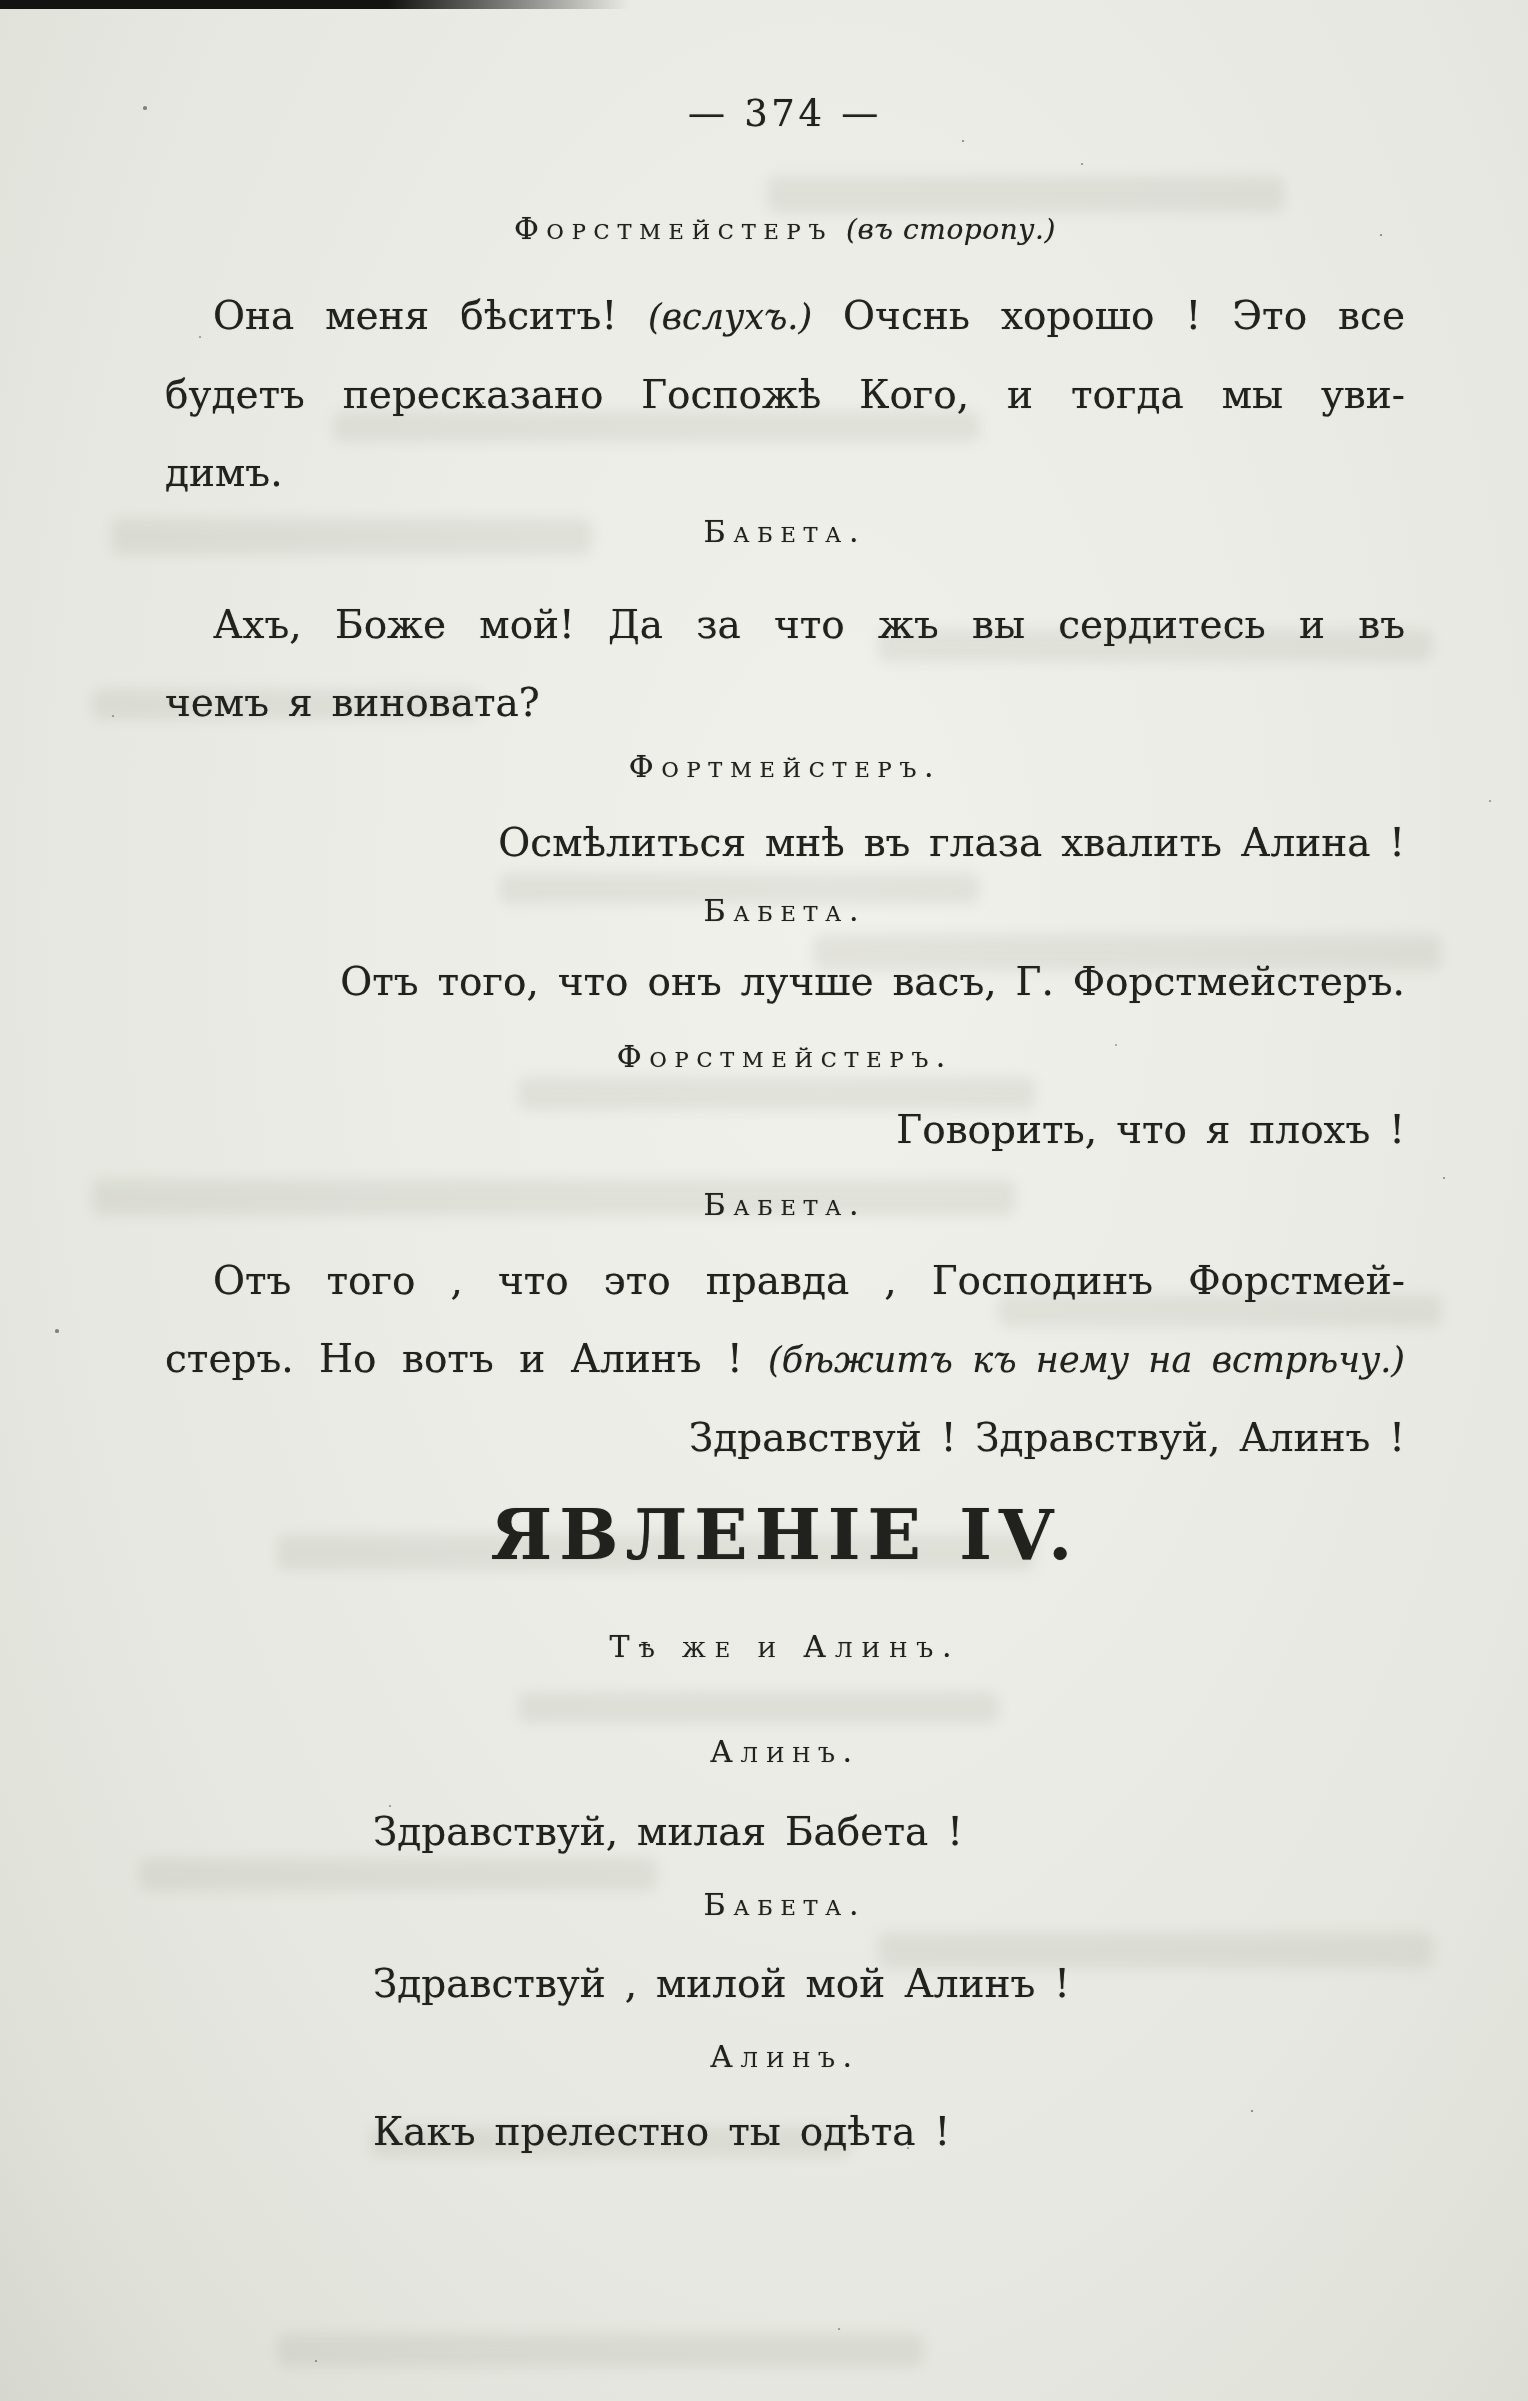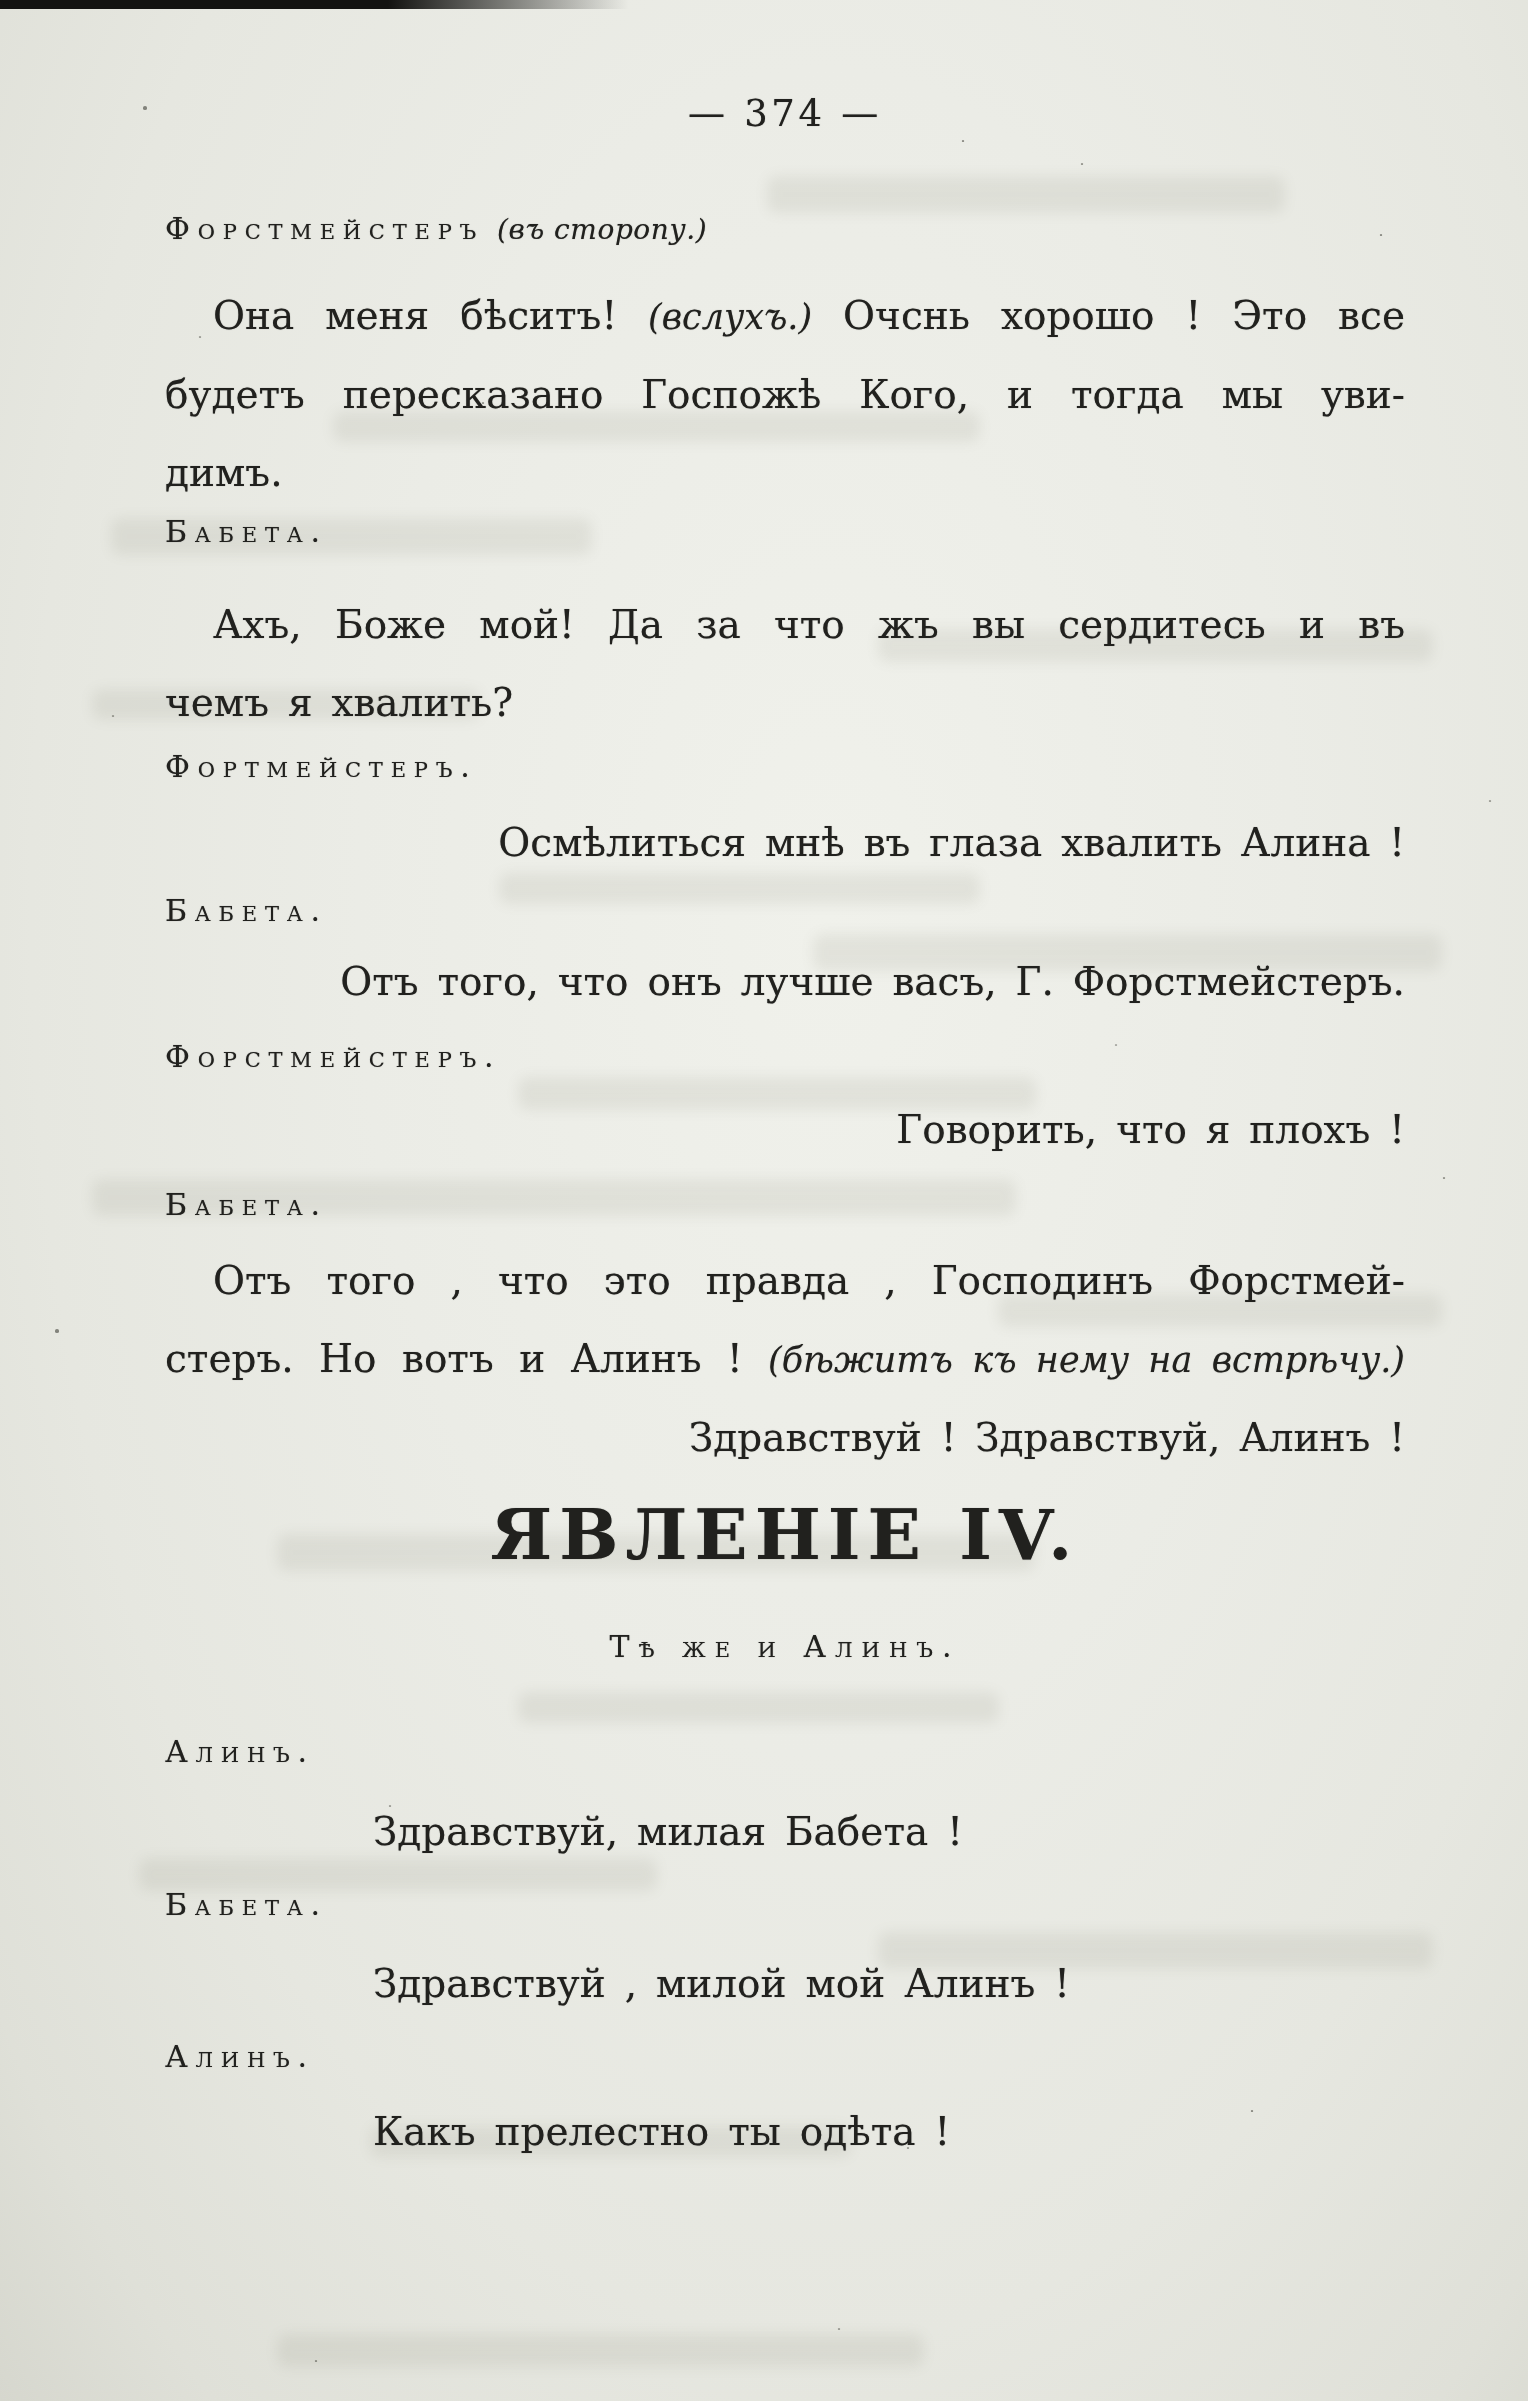--- a/index.html
+++ b/index.html
@@ -11,21 +11,21 @@
   }
   .edge-artifact{
     position:absolute;top:0;left:0;width:813px;height:9.2px;
     background:linear-gradient(to right,#131311 0px,#131311 388px,rgba(19,19,17,0) 629px);
   }
   .text-block{
     position:absolute;left:165px;top:0;width:1240px;height:100%;
     text-shadow:0 0 0.9px rgba(30,30,28,.5);
   }
   .pagenum{position:absolute;top:92px;width:100%;text-align:center;font-size:37px;letter-spacing:3.7px;}
-  .speaker{position:absolute;width:100%;font-size:30px;white-space:nowrap;}
+  .speaker{position:absolute;width:100%;text-align:center;font-size:30px;white-space:nowrap;}
   .spname{font-variant:small-caps;letter-spacing:.26em;}
   .sdir{font-style:italic;font-size:28px;letter-spacing:.02em;margin-left:13px;}
   .para{position:absolute;width:100%;font-size:39px;line-height:78px;word-spacing:6.5px;}
   .line{width:100%;box-sizing:border-box;}
   .j{text-align:justify;text-align-last:justify;}
   .ind1{padding-left:48px;text-align:right;}
   .ind2{padding-left:208px;}
   .stage{font-style:italic;font-size:35px;word-spacing:1.8px;}
   .scene{position:absolute;width:100%;text-align:center;font-size:70px;font-weight:bold;letter-spacing:.1em;white-space:nowrap;}
   .cast{position:absolute;width:100%;text-align:center;font-size:30px;font-variant:small-caps;letter-spacing:.3em;white-space:nowrap;}
@@ -84,21 +84,21 @@
 
   <div class="speaker" style="top: 211px;"><span class="spname">Форстмейстеръ</span><span class="sdir">(въ сторопу.)</span></div>
       <div class="para" style="top: 277px;">
         <div class="line j ind1">Она меня бѣситъ! <span class="stage">(вслухъ.)</span> Очснь хорошо ! Это все</div>
         <div class="line j">будетъ пересказано Госпожѣ Кого, и тогда мы уви-</div>
         <div class="line">димъ.</div>
       </div>
       <div class="speaker" style="top: 514px;"><span class="spname">Бабета.</span></div>
       <div class="para" style="top: 586px;">
         <div class="line j ind1">Ахъ, Боже мой! Да за что жъ вы сердитесь и въ</div>
-        <div class="line">чемъ я хвалить?</div>
+        <div class="line">чемъ я виновата?</div>
       </div>
       <div class="speaker" style="top: 749px;"><span class="spname">Фортмейстеръ.</span></div>
       <div class="para" style="top: 804px;">
         <div class="line ind1">Осмѣлиться мнѣ въ глаза хвалить Алина !</div>
       </div>
       <div class="speaker" style="top: 893px;"><span class="spname">Бабета.</span></div>
       <div class="para" style="top: 943px;">
         <div class="line ind1">Отъ того, что онъ лучше васъ, Г. Форстмейстеръ.</div>
       </div>
       <div class="speaker" style="top: 1039px;"><span class="spname">Форстмейстеръ.</span></div>

